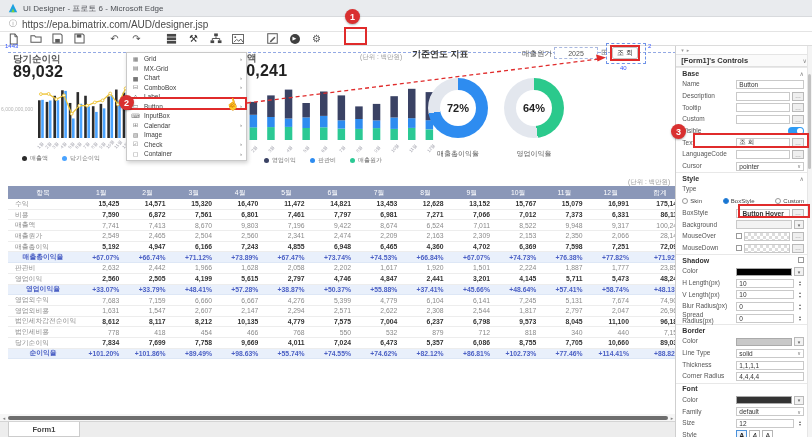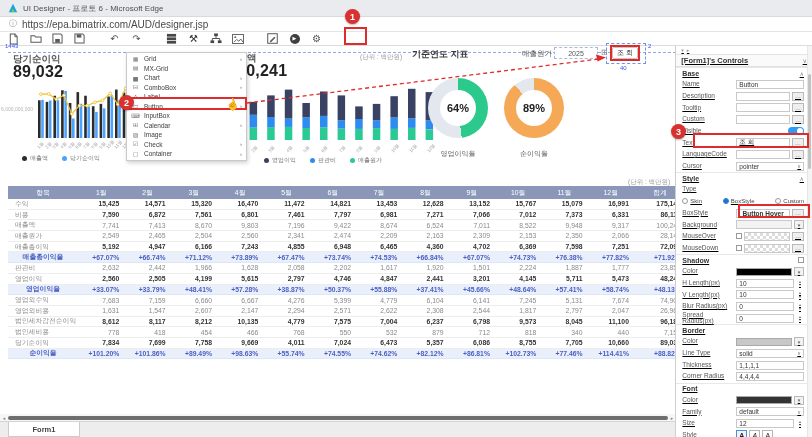--- a/index.html
+++ b/index.html
@@ -13,21 +13,21 @@
   .urlbar .icon { font-size:8px; color:#9a9a9a; line-height:1; }
   .urlbar .url { font-size:10px; color:#4a4a4a; }
   .toolbar { height:14px; background:#fff; border-bottom:1px solid #dcdcdc;
     display:flex; align-items:center; gap:9px; padding:0 7px; position:relative; }
   .tbi { width:13px; height:12px; display:flex; align-items:center; justify-content:center;
     color:#565656; font-size:10px; line-height:1; cursor:pointer; }
   .tbi svg { display:block; }
   .tbi.play-wrap .play { width:10px; height:10px; border-radius:50%; background:#3f3f3f;
     color:#fff; font-size:5px; display:flex; align-items:center; justify-content:center; }
   .tb-gap { width:4px; }
-  .main { position:relative; height:391px; display:flex;text-decoration:underline; }
+  .main { position:relative; height:391px; display:flex; }
   .canvas { position:relative; width:692px; height:391px; background:#fff; }
   .dash-top { position:absolute; left:8px; top:6px; width:678px; border-top:1px dashed #93a9e4; }
   .blue-dim { position:absolute; font-size:6px; color:#3355ff; }
   
   .kpi-title { position:absolute; font-size:9.5px; font-weight:bold; color:#555; }
   .kpi-value { position:absolute; font-size:16px; font-weight:bold; color:#222; letter-spacing:.2px; }
   .unit-label { position:absolute; font-size:6.5px; color:#9a9a9a; }
   .yaxis-label { position:absolute; font-size:5px; color:#b5b5b5; }
   .chart-svg { position:absolute; }
   .xlabels { position:absolute; display:flex; }
@@ -358,31 +358,31 @@
         </span>
       <span class="leg-item">
           <span class="dot dot-green"></span>
           <span>매출원가</span>
         </span>
     </div>
 
     <div class="gauge-title" style="left:412px;top:2px;">기준연도 지표</div>
     <div class="gauge-row">
 
+    <div class="donut-box">
+        <div class="donut-ring" style="background: conic-gradient(rgb(46, 140, 240) 72%, rgb(227, 231, 238) 0deg);">
+            <span class="donut-pct">72%</span>
+          </div>
+        <div class="donut-label">매출총이익율</div>
+      </div>
         <div class="donut-box">
         <div class="donut-ring" style="background: conic-gradient(rgb(43, 201, 140) 48%, rgb(227, 231, 238) 0deg);">
             <span class="donut-pct">64%</span>
           </div>
         <div class="donut-label">영업이익율</div>
-      </div>
-        <div class="donut-box">
-        <div class="donut-ring" style="background: conic-gradient(rgb(245, 168, 85) 89%, rgb(227, 231, 238) 0deg);">
-            <span class="donut-pct">89%</span>
-          </div>
-        <div class="donut-label">순이익율</div>
       </div>
       </div>
 
     <div class="filter-label" style="left:522px;top:3px;">매출원가</div>
     <div class="year-input" style="left:554px;top:1px;width:44px;height:12px;">2025</div>
     <span class="cal-icon" style="left:601px;top:3px;">⊞</span>
     <div class="sel-dotted" style="left:606px;top:-3px;width:40px;height:21px;"></div>
     <div class="search-btn" style="left:612px;top:1px;width:26px;height:12px;">조 회</div>
     <span class="blue-dim" style="left:648px;top:-3px;">2</span>
     <span class="blue-dim" style="left:620px;top:19px;">40</span>

